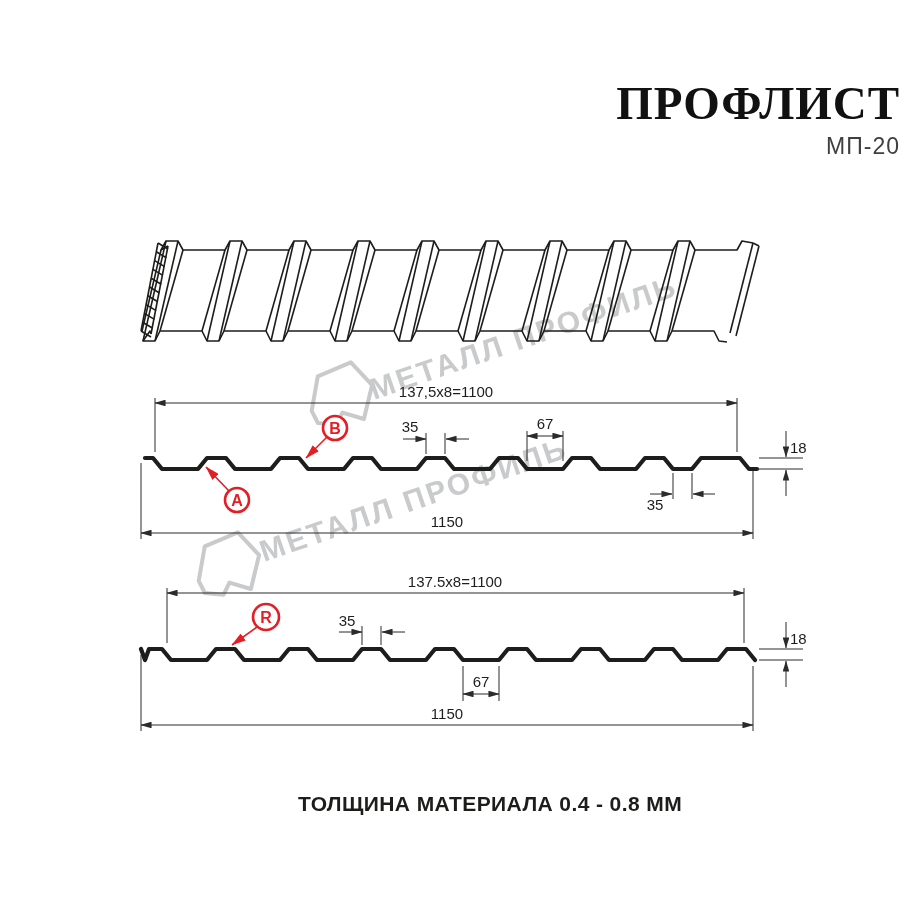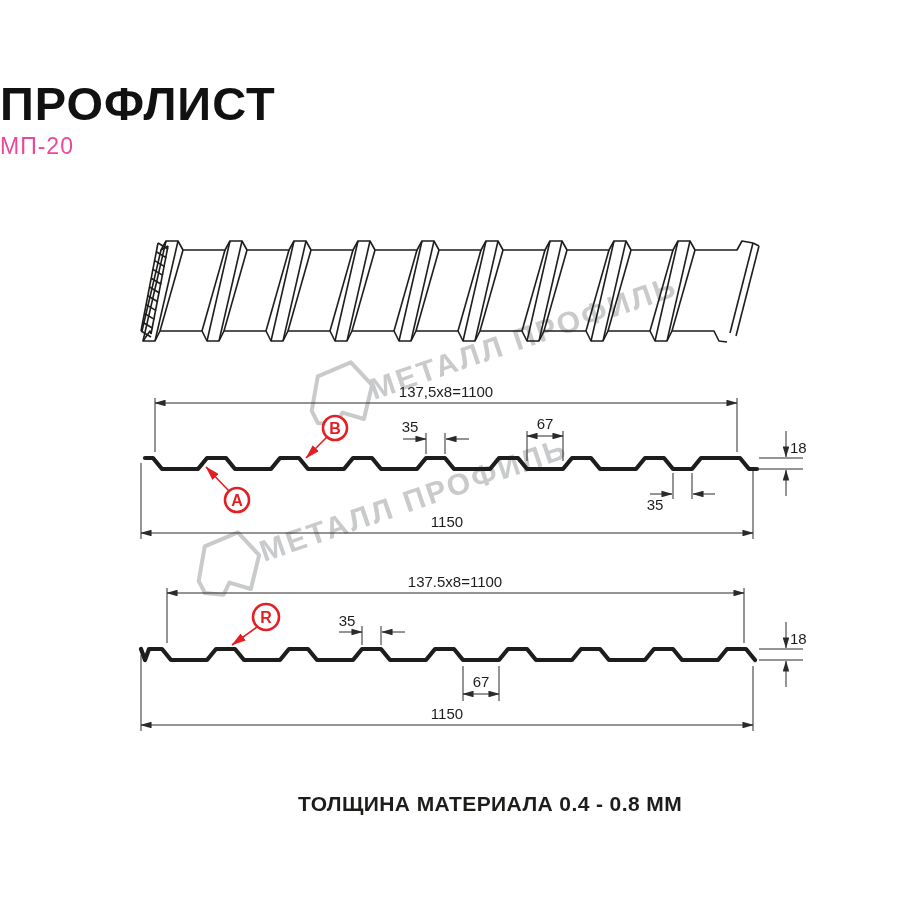--- a/index.html
+++ b/index.html
@@ -1,21 +1,21 @@
 <!DOCTYPE html>
 <html><head>
 <meta charset="utf-8">
 <style>
   html,body{margin:0;padding:0;background:#fff;}
   #canvas{position:relative;width:900px;height:900px;background:#fff;overflow:hidden;
           font-family:"Liberation Sans", sans-serif;}
-  .title{position:absolute;left:0;top:76px;width:900px;text-align:left;
-         font-size:47px;font-weight:800;letter-spacing:1px;color:#111;}
-  .subtitle{position:absolute;left:0;top:133px;width:900px;text-align:left;
-         font-size:23px;font-weight:500;letter-spacing:1px;color:#ec4899;}
+  .title{position:absolute;left:0;top:76px;width:900px;text-align:right;
+         font-size:47px;font-weight:800;letter-spacing:1px;color:#111;font-family:Liberation Serif, serif;}
+  .subtitle{position:absolute;left:0;top:133px;width:900px;text-align:right;
+         font-size:23px;font-weight:500;letter-spacing:1px;color:#404040;}
   .footer{position:absolute;left:0;top:792px;width:900px;text-align:center;
          font-size:21px;font-weight:600;letter-spacing:.4px;color:#1d1d1b;margin-left:40px;}
   svg{position:absolute;left:0;top:0;}
   .prof{stroke:#1d1d1b;stroke-width:4.2;fill:none;stroke-linejoin:round;stroke-linecap:round;}
   .dimln{stroke:#2b2b2b;stroke-width:1;fill:none;}
   .extln{stroke:#2b2b2b;stroke-width:1;fill:none;}
   .dimtx{font-family:"Liberation Sans",sans-serif;font-size:15px;fill:#1d1d1b;}
   .sheet{stroke:#1d1d1b;stroke-width:1.6;fill:none;stroke-linejoin:round;}
   .wm{fill:none;stroke:#c9cacb;stroke-width:4;stroke-linejoin:round;}
   .wmtx{font-family:"Liberation Sans",sans-serif;font-size:30px;font-weight:bold;

